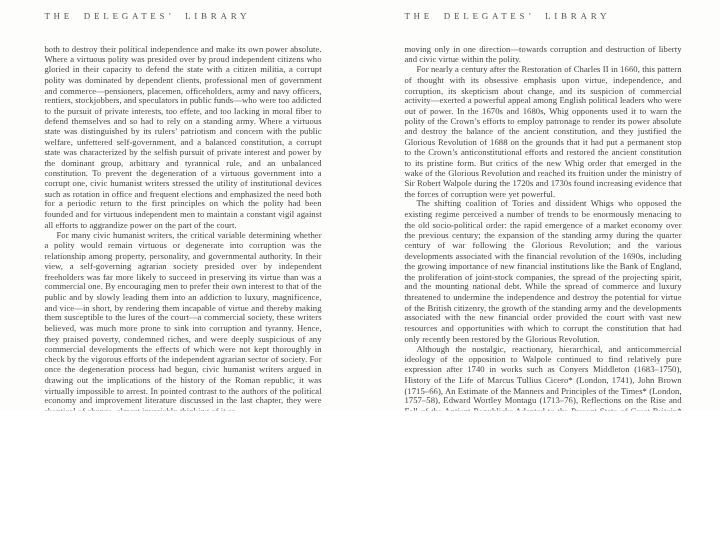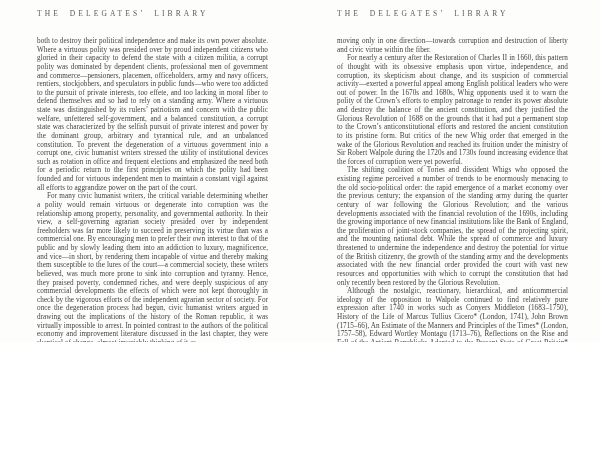--- a/index.html
+++ b/index.html
@@ -64,20 +64,20 @@
     <div class="text-block" id="page-text-left">
         <p class="para"><span>both to destroy their political independence and make its own power absolute. Where a virtuous polity was presided over by proud independent citizens who gloried in their capacity to defend the state with a citizen militia, a corrupt polity was dominated by dependent clients, professional men of government and commerce—pensioners, placemen, officeholders, army and navy officers, rentiers, stockjobbers, and speculators in public funds—who were too addicted to the pursuit of private interests, too effete, and too lacking in moral fiber to defend themselves and so had to rely on a standing army. Where a virtuous state was distinguished by its rulers’ patriotism and concern with the public welfare, unfettered self-government, and a balanced constitution, a corrupt state was characterized by the selfish pursuit of private interest and power by the dominant group, arbitrary and tyrannical rule, and an unbalanced constitution. To prevent the degeneration of a virtuous government into a corrupt one, civic humanist writers stressed the utility of institutional devices such as rotation in office and frequent elections and emphasized the need both for a periodic return to the first principles on which the polity had been founded and for virtuous independent men to maintain a constant vigil against all efforts to aggrandize power on the part of the court.</span></p>
         <p class="para indent"><span>For many civic humanist writers, the critical variable determining whether a polity would remain virtuous or degenerate into corruption was the relationship among property, personality, and governmental authority. In their view, a self-governing agrarian society presided over by independent freeholders was far more likely to succeed in preserving its virtue than was a commercial one. By encouraging men to prefer their own interest to that of the public and by slowly leading them into an addiction to luxury, magnificence, and vice—in short, by rendering them incapable of virtue and thereby making them susceptible to the lures of the court—a commercial society, these writers believed, was much more prone to sink into corruption and tyranny. Hence, they praised poverty, condemned riches, and were deeply suspicious of any commercial developments the effects of which were not kept thoroughly in check by the vigorous efforts of the independent agrarian sector of society. For once the degeneration process had begun, civic humanist writers argued in drawing out the implications of the history of the Roman republic, it was virtually impossible to arrest. In pointed contrast to the authors of the political economy and improvement literature discussed in the last chapter, they were skeptical of change, almost invariably thinking of it as</span></p>
       </div>
     <div class="page-number">36</div>
   </div>
 
   <div class="page page-right">
     <div class="running-header">THE DELEGATES’ LIBRARY</div>
     <div class="text-block" id="page-text-right">
-        <p class="para"><span>moving only in one direction—towards corruption and destruction of liberty and civic virtue within the fiber.</span></p>
+        <p class="para"><span>moving only in one direction—towards corruption and destruction of liberty and civic virtue within the polity.</span></p>
         <p class="para indent"><span>For nearly a century after the Restoration of Charles II in 1660, this pattern of thought with its obsessive emphasis upon virtue, independence, and corruption, its skepticism about change, and its suspicion of commercial activity—exerted a powerful appeal among English political leaders who were out of power. In the 1670s and 1680s, Whig opponents used it to warn the polity of the Crown’s efforts to employ patronage to render its power absolute and destroy the balance of the ancient constitution, and they justified the Glorious Revolution of 1688 on the grounds that it had put a permanent stop to the Crown’s anticonstitutional efforts and restored the ancient constitution to its pristine form. But critics of the new Whig order that emerged in the wake of the Glorious Revolution and reached its fruition under the ministry of Sir Robert Walpole during the 1720s and 1730s found increasing evidence that the forces of corruption were yet powerful.</span></p>
         <p class="para indent"><span>The shifting coalition of Tories and dissident Whigs who opposed the existing regime perceived a number of trends to be enormously menacing to the old socio-political order: the rapid emergence of a market economy over the previous century; the expansion of the standing army during the quarter century of war following the Glorious Revolution; and the various developments associated with the financial revolution of the 1690s, including the growing importance of new financial institutions like the Bank of England, the proliferation of joint-stock companies, the spread of the projecting spirit, and the mounting national debt. While the spread of commerce and luxury threatened to undermine the independence and destroy the potential for virtue of the British citizenry, the growth of the standing army and the developments associated with the new financial order provided the court with vast new resources and opportunities with which to corrupt the constitution that had only recently been restored by the Glorious Revolution.</span></p>
         <p class="para indent"><span>Although the nostalgic, reactionary, hierarchical, and anticommercial ideology of the opposition to Walpole continued to find relatively pure expression after 1740 in works such as Conyers Middleton (1683–1750), </span><span class="em">History of the Life of Marcus Tullius Cicero*</span><span> (London, 1741), John Brown (1715–66), </span><span class="em">An Estimate of the Manners and Principles of the Times*</span><span> (London, 1757–58), Edward Wortley Montagu (1713–76), </span><span class="em">Reflections on the Rise and Fall of the Antient Republicks Adapted to the Present State of Great Britain*</span><span> (London, 1759), and Catherine</span></p>
       </div>
   </div>
 
 </div>
 
 </body></html>

